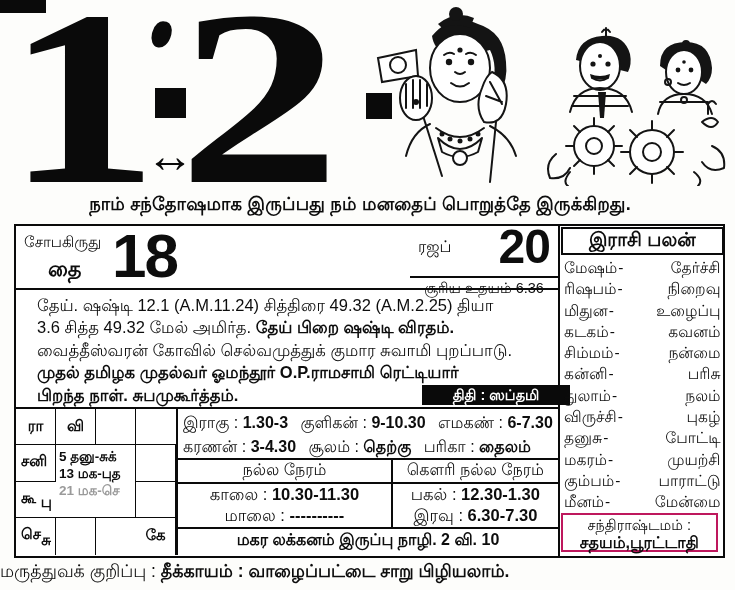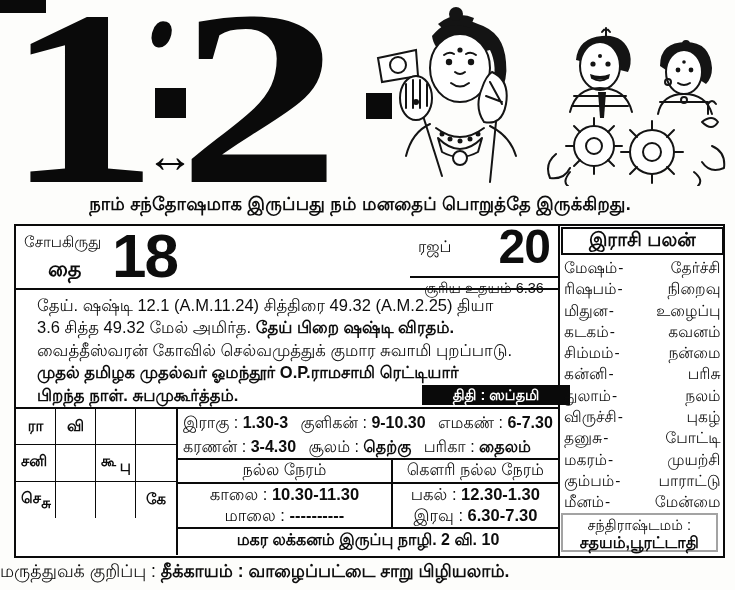--- a/index.html
+++ b/index.html
@@ -99,21 +99,21 @@
   #palan { position:absolute; left:542px; top:0; width:166.5px; height:100%; border-left:2.5px solid #0a0a0a; }
   #palan-title { margin:1px 1px 0 1px; height:28px; border:2px solid #0a0a0a; display:flex;
                  align-items:center; justify-content:center; font-size:19px; font-weight:800; }
   #palan-rows { padding:2px 4px 0 4px; }
   .prow { display:flex; align-items:baseline; font-size:15.5px; line-height:21.3px; }
   .prow .sign { white-space:nowrap; }
   .prow .dash { margin-left:1px; }
   .prow .fill { flex:1; }
   .prow .res { white-space:nowrap; }
   #chandra-box { position:absolute; left:1px; right:7px; top:287px; height:39px;
-                 border:2px solid #a3a3a3; text-align:center; padding-top:1px; }
+                 border:2px solid #be185d; text-align:center; padding-top:1px; }
   #chandra-label { font-size:14.5px; line-height:18px; }
   #chandra-value { font-size:16px; font-weight:800; line-height:18px; }
 
   
   #footer { position:absolute; left:0; top:561px; width:735px; text-align:left; font-size:17.5px; }
   #footer .bold { font-weight:bold; }
 
   svg .ln { stroke:#141414; fill:none; stroke-width:2; stroke-linecap:round; stroke-linejoin:round; }
   svg .fl { fill:#141414; stroke:none; }
   svg .wh { fill:#fff; stroke:#141414; stroke-width:2; }
@@ -237,20 +237,25 @@
             </div>
           <div class="gcell">
               <span class="glabel-c">வி</span>
             </div>
           <div class="gcell"></div>
           <div class="gcell"></div>
 
           <div class="gcell">
               <span class="glabel-tl">சனி</span>
             </div>
+          <div class="gc-center">
+            <div>5 தனு-சுக்</div>
+            <div>13 மக-புத</div>
+            <div class="faint">21 மக-செ</div>
+          </div>
           <div class="gcell"></div>
 
           <div class="gcell">
             <span class="glabel-tl">கூ</span>
             <span class="glabel-br">பு</span>
           </div>
           <div class="gcell"></div>
 
           <div class="gcell norowb">
             <span class="glabel-tl">செ</span>

